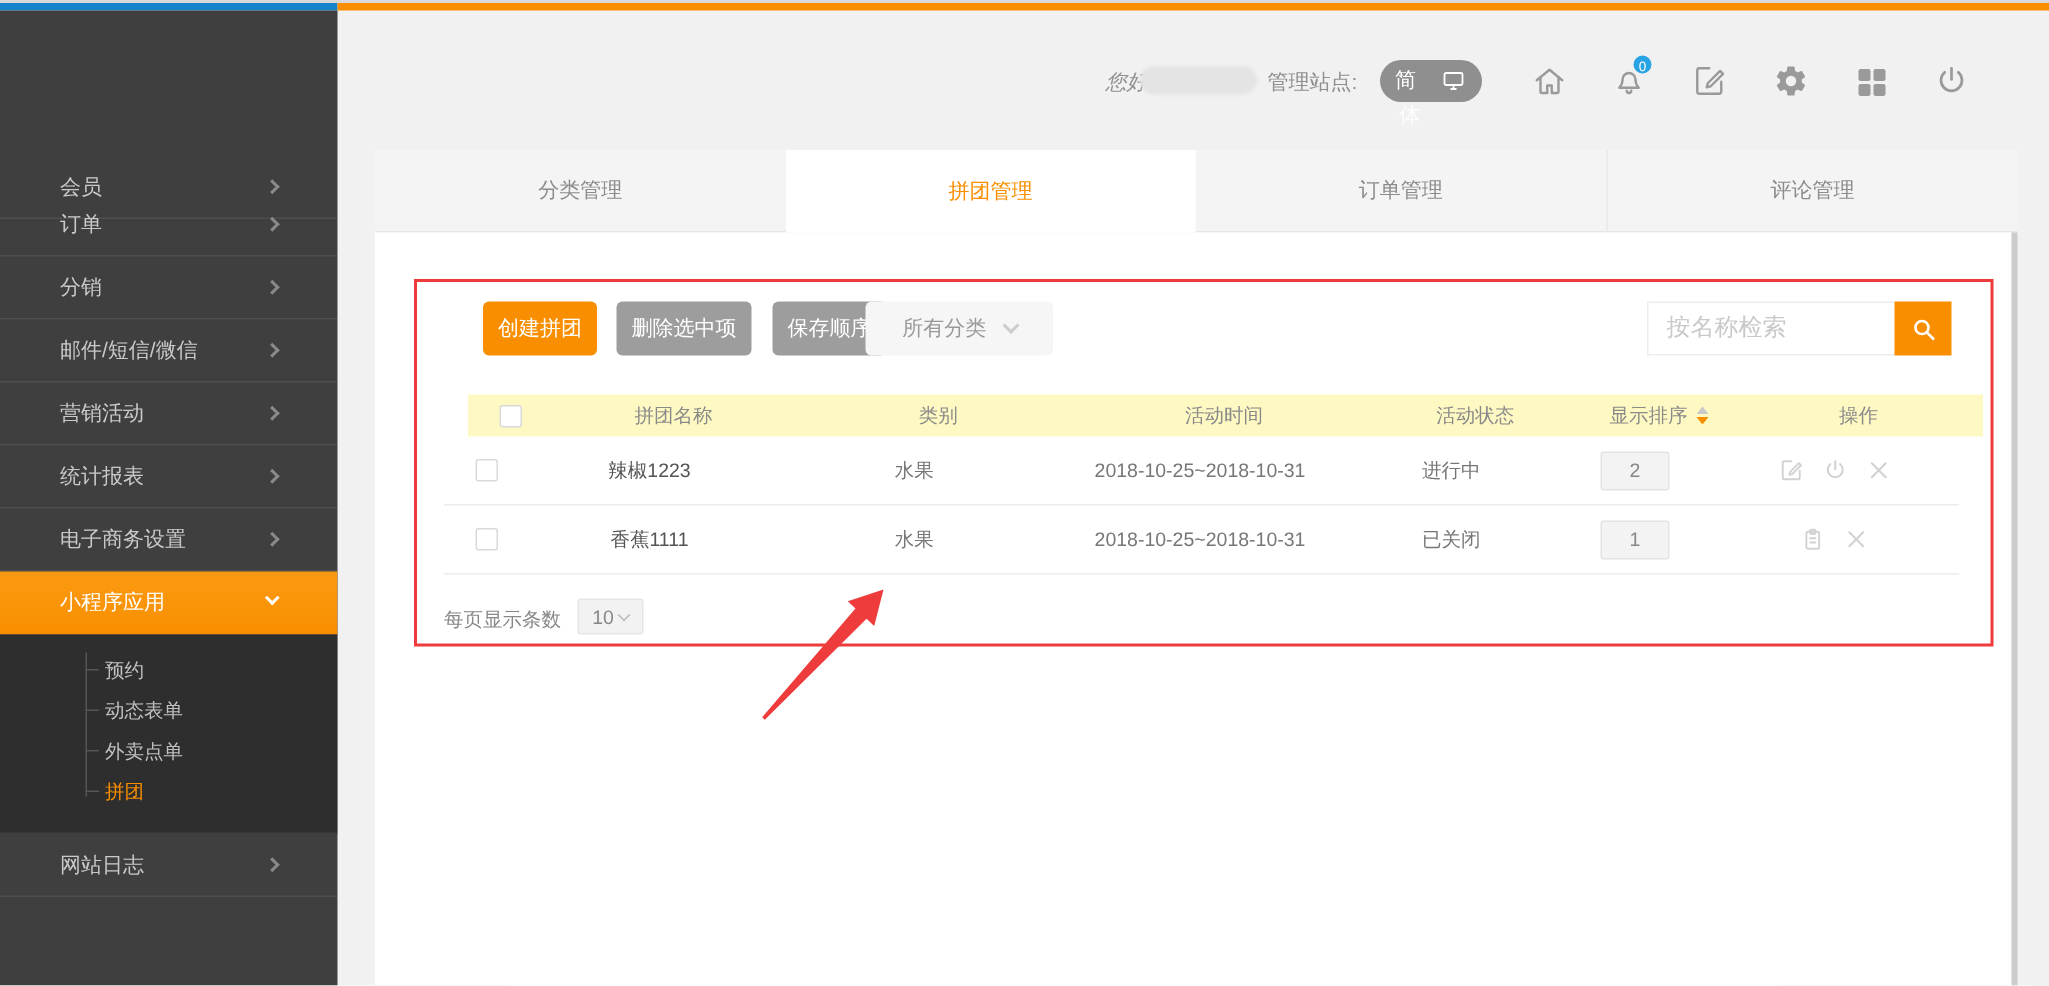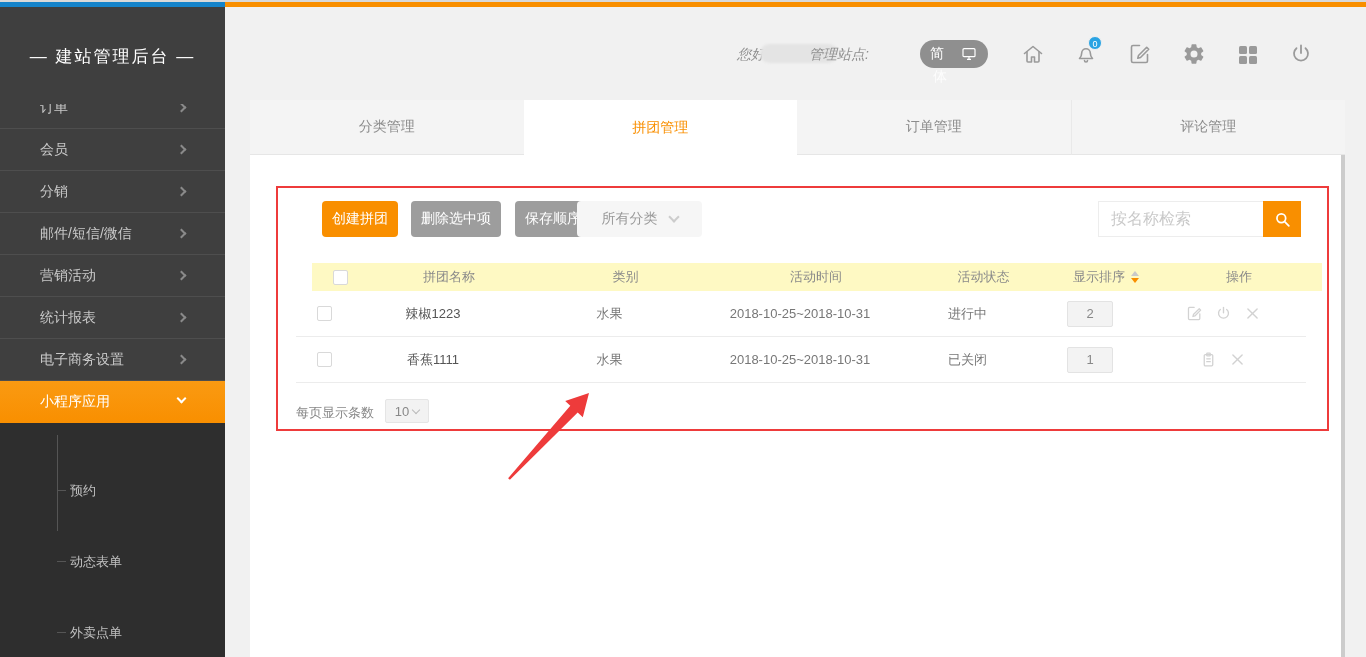--- a/index.html
+++ b/index.html
@@ -18,21 +18,21 @@
   .menu { position:absolute; top:97px; left:0; right:0; overflow:hidden; }
   .menu-item { height:42px; line-height:41px; padding:0 38px 0 40px; font-size:14px; color:#c9c9c9;
                border-bottom:1px solid rgba(255,255,255,0.08); position:relative; cursor:pointer; }
   .menu-item.clipped { margin-top:-17px; }
   .chev { position:absolute; right:40px; top:17px; width:7px; height:7px;
           border-top:2px solid #8a8a8a; border-right:2px solid #8a8a8a; transform:rotate(45deg); }
   .menu-item.active { background:linear-gradient(#fa9a12,#f98f00); color:#fff; border-bottom:none; }
   .menu-item.active .chev { border-color:#fff; transform:rotate(135deg); top:14px; }
   .submenu { position:relative; background:#2e2e2e; padding:10px 0 14px 0; border-bottom:1px solid rgba(255,255,255,0.08); }
   .submenu::before { content:""; position:absolute; left:57px; top:12px; height:96px; width:1px; background:#555; }
-  .subitem { position:relative; height:27px; line-height:27px; padding-left:70px; font-size:13px; color:#c0c0c0; cursor:pointer;margin-top:44px; }
+  .subitem { position:relative; height:27px; line-height:27px; padding-left:70px; font-size:13px; color:#c0c0c0; cursor:pointer; }
   .subitem::before { content:""; position:absolute; left:57px; top:13px; width:9px; height:1px; background:#555; }
   .subitem.active { color:#f98f00; }
 
   
   .tb-text { position:absolute; font-size:14px; color:#8f8f8f; }
   .user-blob { position:absolute; left:760px; top:44px; width:78px; height:19px; background:#e4e4e4; border-radius:10px; filter:blur(1.2px); }
   .lang-pill { position:absolute; left:920px; top:40px; width:68px; height:28px; border-radius:14px; background:#8f8f8f;
                display:flex; align-items:center; justify-content:space-between; padding:0 10px; cursor:pointer; }
   .lang-pill .zh { color:#fff; font-size:14px; }
   .lang-below { position:absolute; left:933px; top:68px; color:#fdfdfd; font-size:14px; }
@@ -95,43 +95,42 @@
 </head>
 <body>
 
 <div id="app">
 
   <div class="top-hairline"></div>
   <div class="accent-blue"></div>
   <div class="accent-orange"></div>
 
   <div class="sidebar">
-    <div class="sb-title">— 建站管理后台 —</div>
     <div class="menu">
+      <div class="menu-item"><span>会员</span><span class="chev"></span></div>
       <div class="menu-item clipped"><span>订单</span><span class="chev"></span></div>
-      <div class="menu-item"><span>会员</span><span class="chev"></span></div>
       <div class="menu-item"><span>分销</span><span class="chev"></span></div>
       <div class="menu-item"><span>邮件/短信/微信</span><span class="chev"></span></div>
       <div class="menu-item"><span>营销活动</span><span class="chev"></span></div>
       <div class="menu-item"><span>统计报表</span><span class="chev"></span></div>
       <div class="menu-item"><span>电子商务设置</span><span class="chev"></span></div>
       <div class="menu-item active"><span>小程序应用</span><span class="chev"></span></div>
       <div class="submenu">
         <div class="subitem">预约</div>
         <div class="subitem">动态表单</div>
         <div class="subitem">外卖点单</div>
         <div class="subitem active">拼团</div>
       </div>
       <div class="menu-item"><span>网站日志</span><span class="chev"></span></div>
     </div>
   </div>
 
   <div class="tb-text" style="left:737px; top:46px;font-style:italic;">您好</div>
   <div class="user-blob"></div>
-  <div class="tb-text" style="left:809px; top:46px;font-style:italic;">管理站点:</div>
+  <div class="tb-text" style="left:845px; top:46px;">管理站点:</div>
 
   <div class="lang-pill">
     <span class="zh">简</span>
     <svg class="" width="18" height="16" viewBox="0 0 24 24" fill="none" stroke="#fff" stroke-width="1.8">
       <rect x="3" y="4" width="18" height="12" rx="1.5"></rect>
         <path d="M9 20h6M12 16.5V20"></path>
     </svg>
   </div>
   <div class="lang-below">体</div>
 

